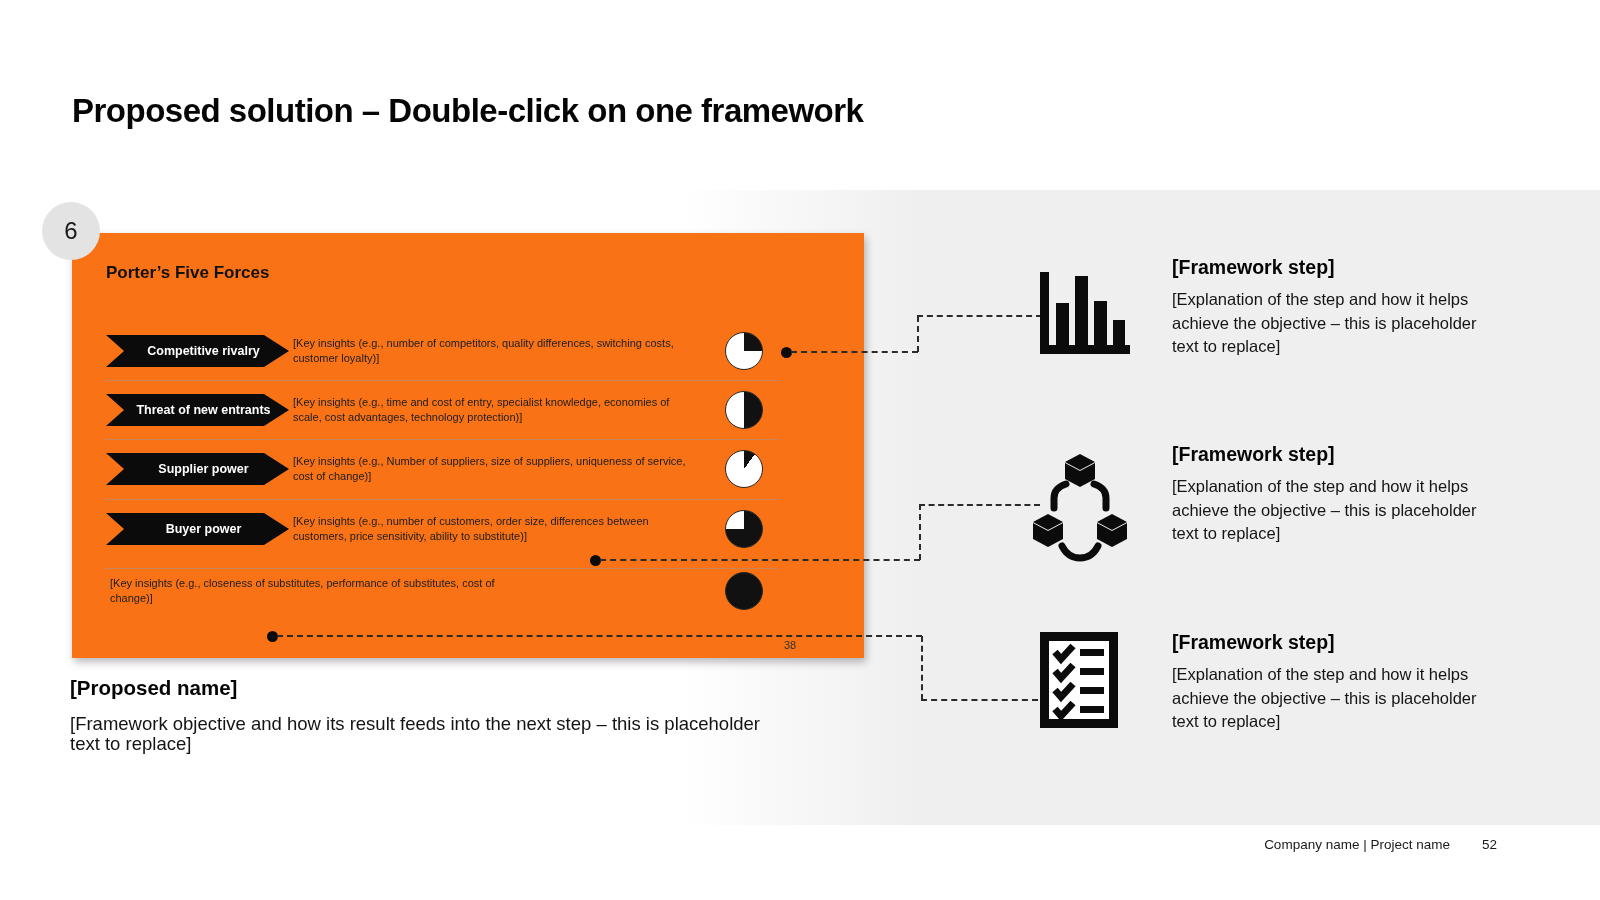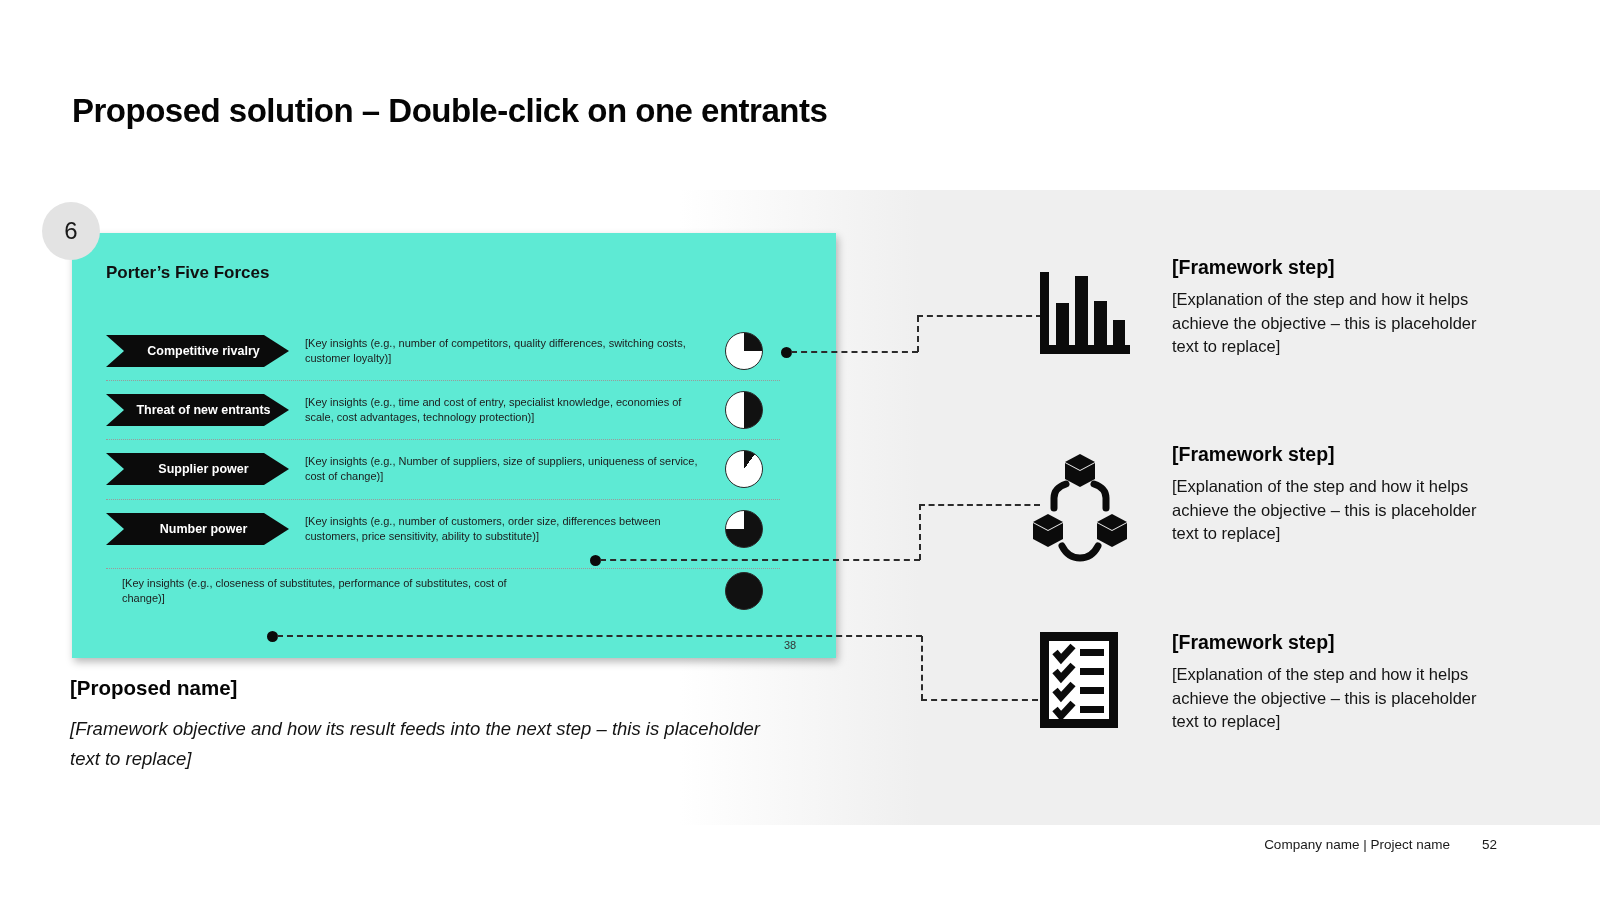--- a/index.html
+++ b/index.html
@@ -25,60 +25,60 @@
   
   .badge{
     position:absolute;left:42px;top:202px;width:58px;height:58px;border-radius:50%;
     background:#e3e3e3;display:flex;align-items:center;justify-content:center;
     font-size:24px;color:#1a1a1a;z-index:4;
   }
 
   
   .card{
     position:absolute;left:72px;top:233px;width:764px;height:425px;
-    background:#5eead4;box-shadow:2px 4px 8px rgba(0,0,0,0.28);z-index:2;
+    background:#f97316;box-shadow:2px 4px 8px rgba(0,0,0,0.28);z-index:2;padding-left:28px;
   }
   .card-title{position:absolute;left:34px;top:30px;font-size:17px;font-weight:700;color:#111;}
   .f-row{position:absolute;left:34px;width:657px;height:56px;display:flex;align-items:center;}
   .f-arrow{
     flex:none;width:183px;height:32px;background:#0b0b0b;color:#fff;
     clip-path:polygon(0 0,158px 0,100% 50%,158px 100%,0 100%,18px 50%);
     display:flex;align-items:center;justify-content:center;
     padding-left:12px;box-sizing:border-box;
     font-size:12.5px;font-weight:700;
   }
-  .f-insight{margin-left:16px;width:405px;font-size:11px;line-height:15.5px;color:#1c1c1c;}
+  .f-insight{margin-left:4px;width:405px;font-size:11px;line-height:15.5px;color:#1c1c1c;}
   .f-pie{margin-left:auto;flex:none;width:38px;height:38px;border-radius:50%;border:1.5px solid #2a2a2a;box-sizing:border-box;}
   .sep{position:absolute;left:34px;width:674px;height:0;border-top:1px dotted #9a9a9a;}
   .card-pagenum{position:absolute;left:712px;top:406px;font-size:11px;color:#333;}
 
   
   .h-dash{position:absolute;height:0;border-top:2px dashed #2b2b2b;z-index:3;}
   .v-dash{position:absolute;width:0;border-left:2px dashed #2b2b2b;z-index:3;}
   .c-dot{position:absolute;width:11px;height:11px;border-radius:50%;background:#0b0b0b;z-index:3;}
 
   
   .step-icon{position:absolute;z-index:3;}
   .step-text{position:absolute;left:1172px;width:320px;z-index:3;}
   .step-title{font-size:19.5px;font-weight:700;color:#050505;margin-bottom:9px;}
   .step-desc{font-size:16.5px;line-height:23.5px;color:#141414;}
 
   
   .fw-name{position:absolute;left:70px;top:676px;font-size:20.5px;font-weight:700;color:#050505;}
-  .fw-obj{position:absolute;left:70px;top:714px;width:700px;font-size:18.5px;line-height:30px;color:#141414;font-style:italic;}
+  .fw-obj{position:absolute;left:70px;top:714px;width:700px;font-size:18.5px;line-height:20px;color:#141414;}
 
   
   .footer{position:absolute;top:837px;right:103px;display:flex;gap:32px;font-size:13.5px;color:#1a1a1a;}
 </style>
 </head>
 <body>
 
 <div class="gray-panel"></div>
 
-<h1 class="slide-title">Proposed solution – Double-click on one entrants</h1>
+<h1 class="slide-title">Proposed solution – Double-click on one framework</h1>
 
 <div class="badge">6</div>
 
 <div class="card">
   <div class="card-title">Porter’s Five Forces</div>
 
   <div class="f-row" style="top:90px">
     <div class="f-arrow">
         <span>Competitive rivalry</span>
       </div>
@@ -100,21 +100,21 @@
     <div class="f-arrow">
         <span>Supplier power</span>
       </div>
     <div class="f-insight">[Key insights (e.g., Number of suppliers, size of suppliers, uniqueness of service, cost of change)]</div>
     <div class="f-pie" style="background: conic-gradient(rgb(17, 17, 17) 0deg, rgb(17, 17, 17) 10%, rgb(255, 255, 255) 0deg);"></div>
   </div>
   <div class="sep" style="top:266px"></div>
 
   <div class="f-row" style="top:268px">
     <div class="f-arrow">
-        <span>Number power</span>
+        <span>Buyer power</span>
       </div>
     <div class="f-insight">[Key insights (e.g., number of customers, order size, differences between customers, price sensitivity, ability to substitute)]</div>
     <div class="f-pie" style="background: conic-gradient(rgb(17, 17, 17) 0deg, rgb(17, 17, 17) 75%, rgb(255, 255, 255) 0deg);"></div>
   </div>
   <div class="sep" style="top:335px"></div>
 
   <div class="f-row" style="top:330px">
     <div class="f-insight">[Key insights (e.g., closeness of substitutes, performance of substitutes, cost of change)]</div>
     <div class="f-pie" style="background: rgb(17, 17, 17);"></div>
   </div>

